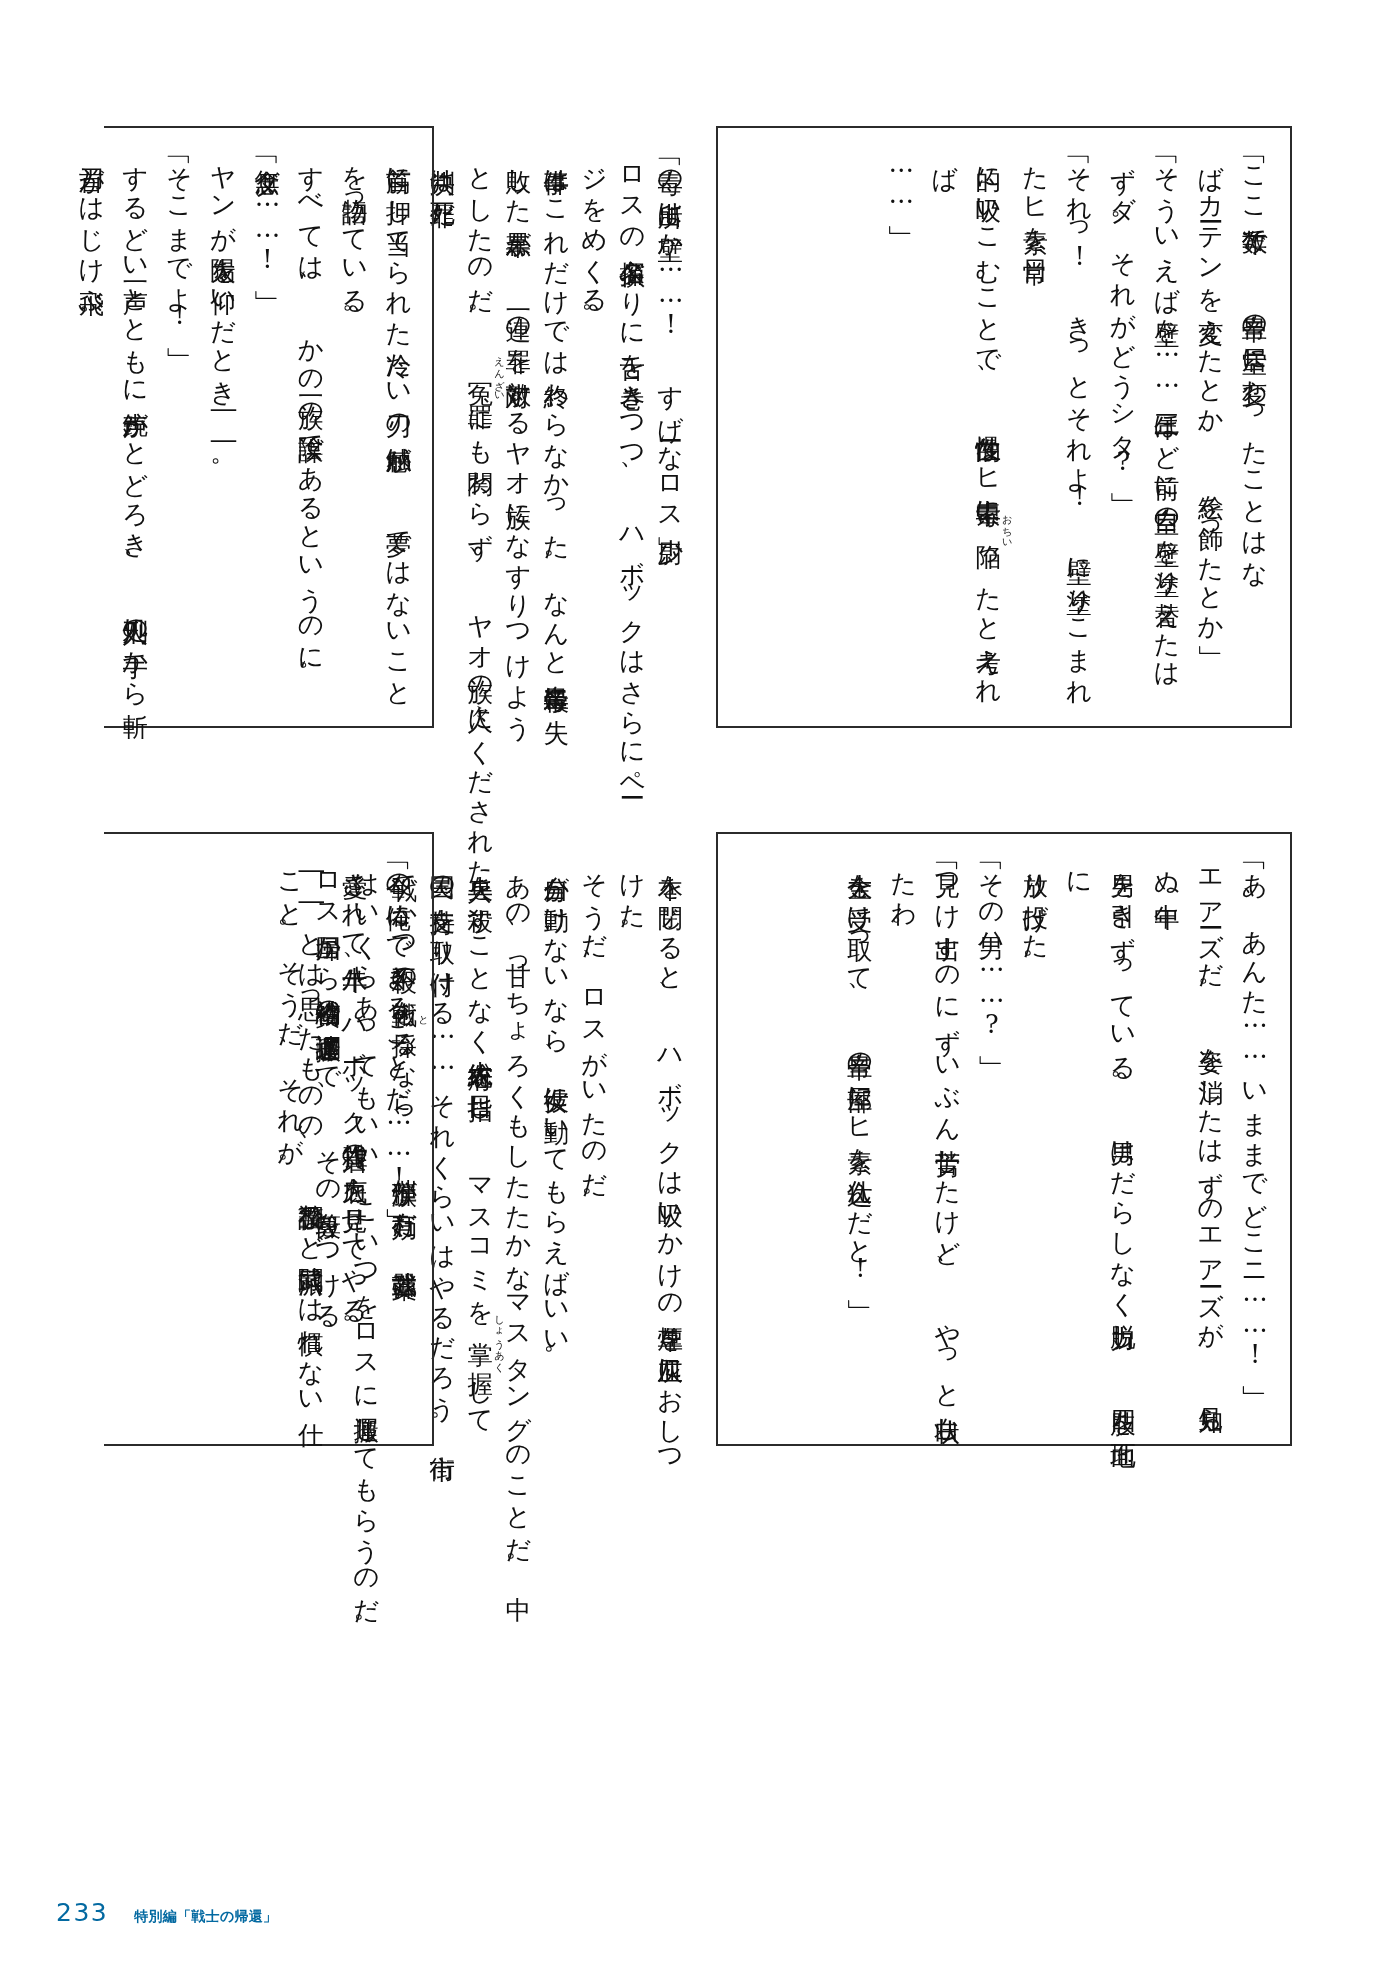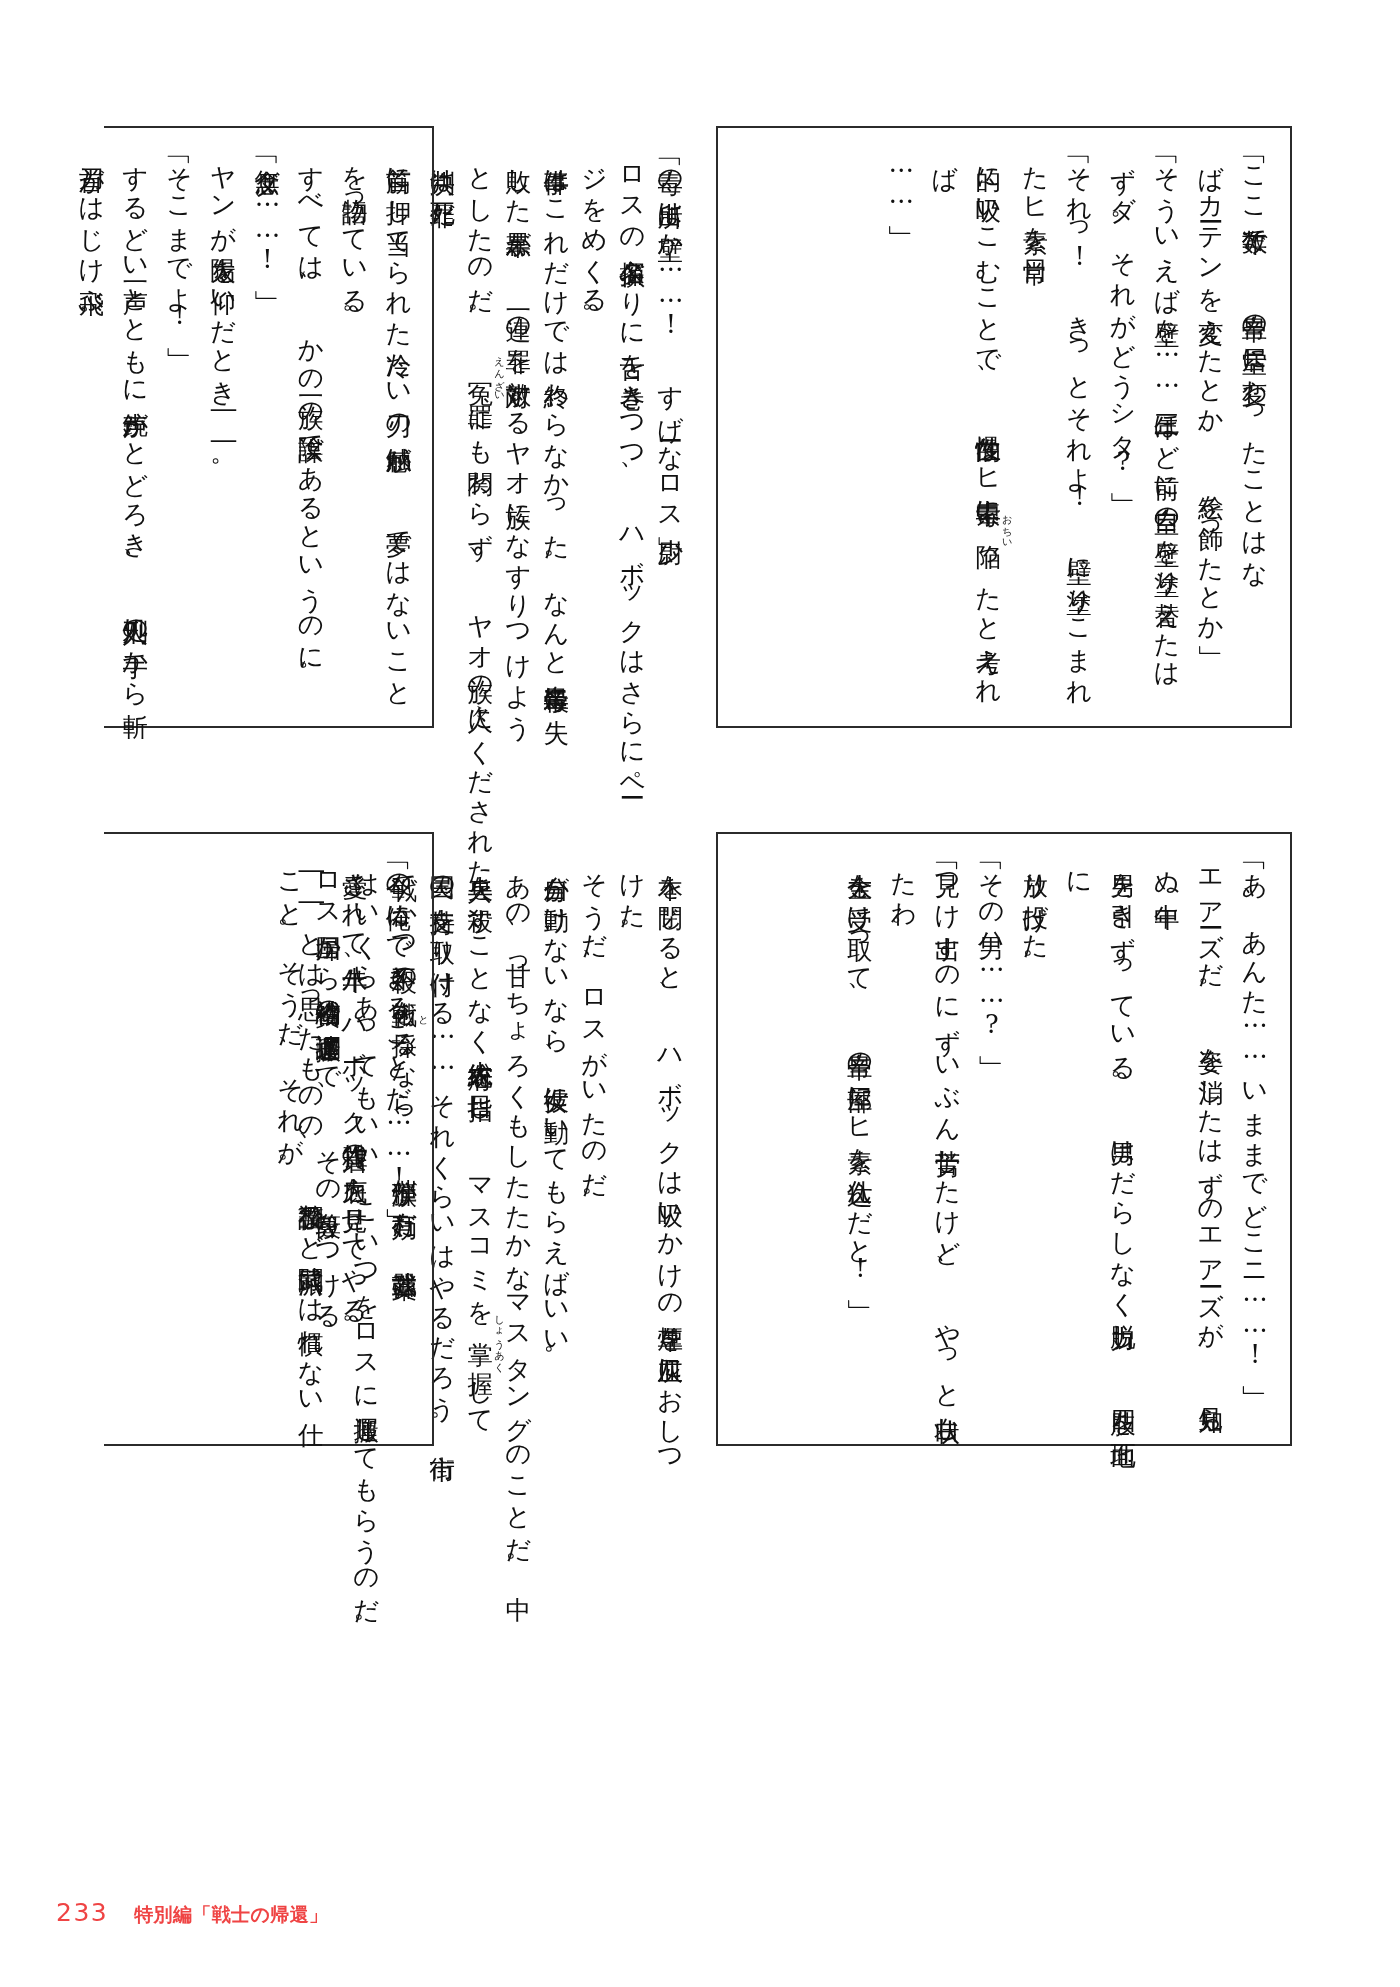--- a/index.html
+++ b/index.html
@@ -116,29 +116,29 @@
 
   
   #footer {
     position: absolute;
     left: 56px;
     top: 1898px;
     display: flex;
     align-items: baseline;
     gap: 26px;
     font-family: "DejaVu Sans", "Liberation Sans", sans-serif;
-    color: #ef4444;
+    color: #0369a1;
   }
   #footer .pageno {
     font-size: 25px;
     letter-spacing: 0.06em;
     font-weight: 400;
   }
   #footer .runhead {
-    font-size: 19px;
+    font-size: 14px;
     font-weight: 700;
     letter-spacing: 0.02em;
     text-align: right;
   }
 </style>
 </head>
 <body>
 
 <div class="page">
 

